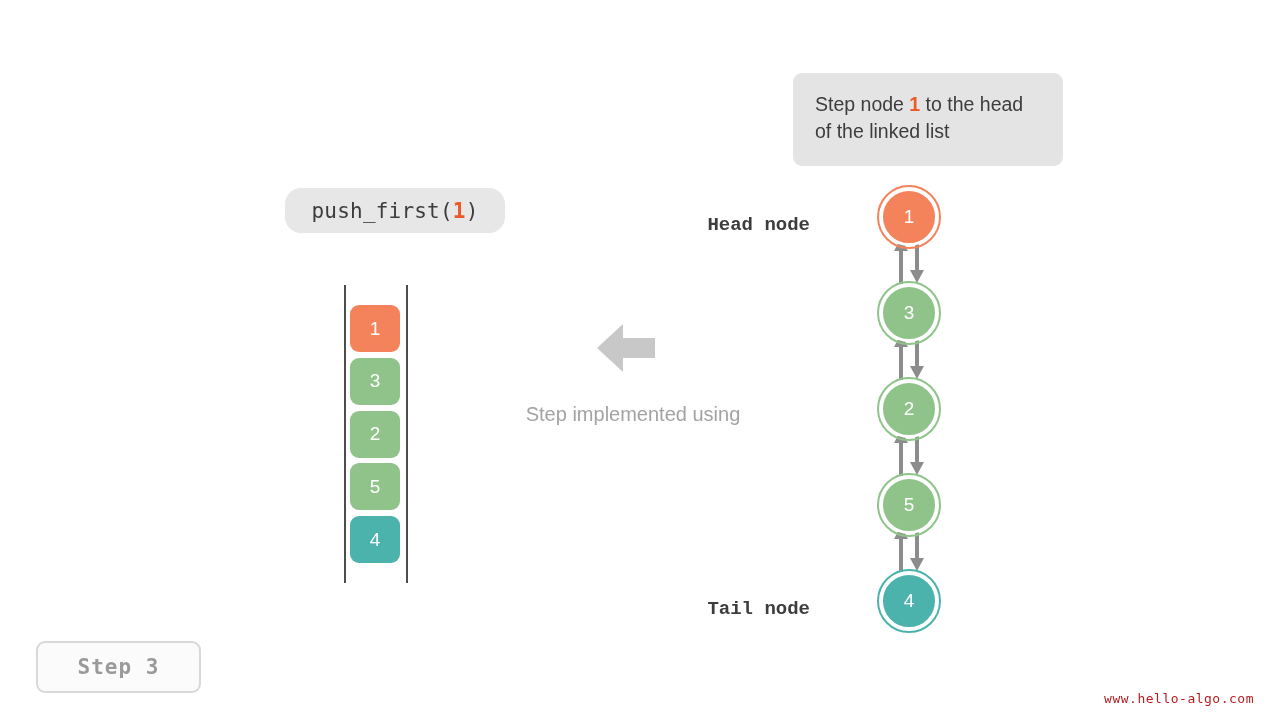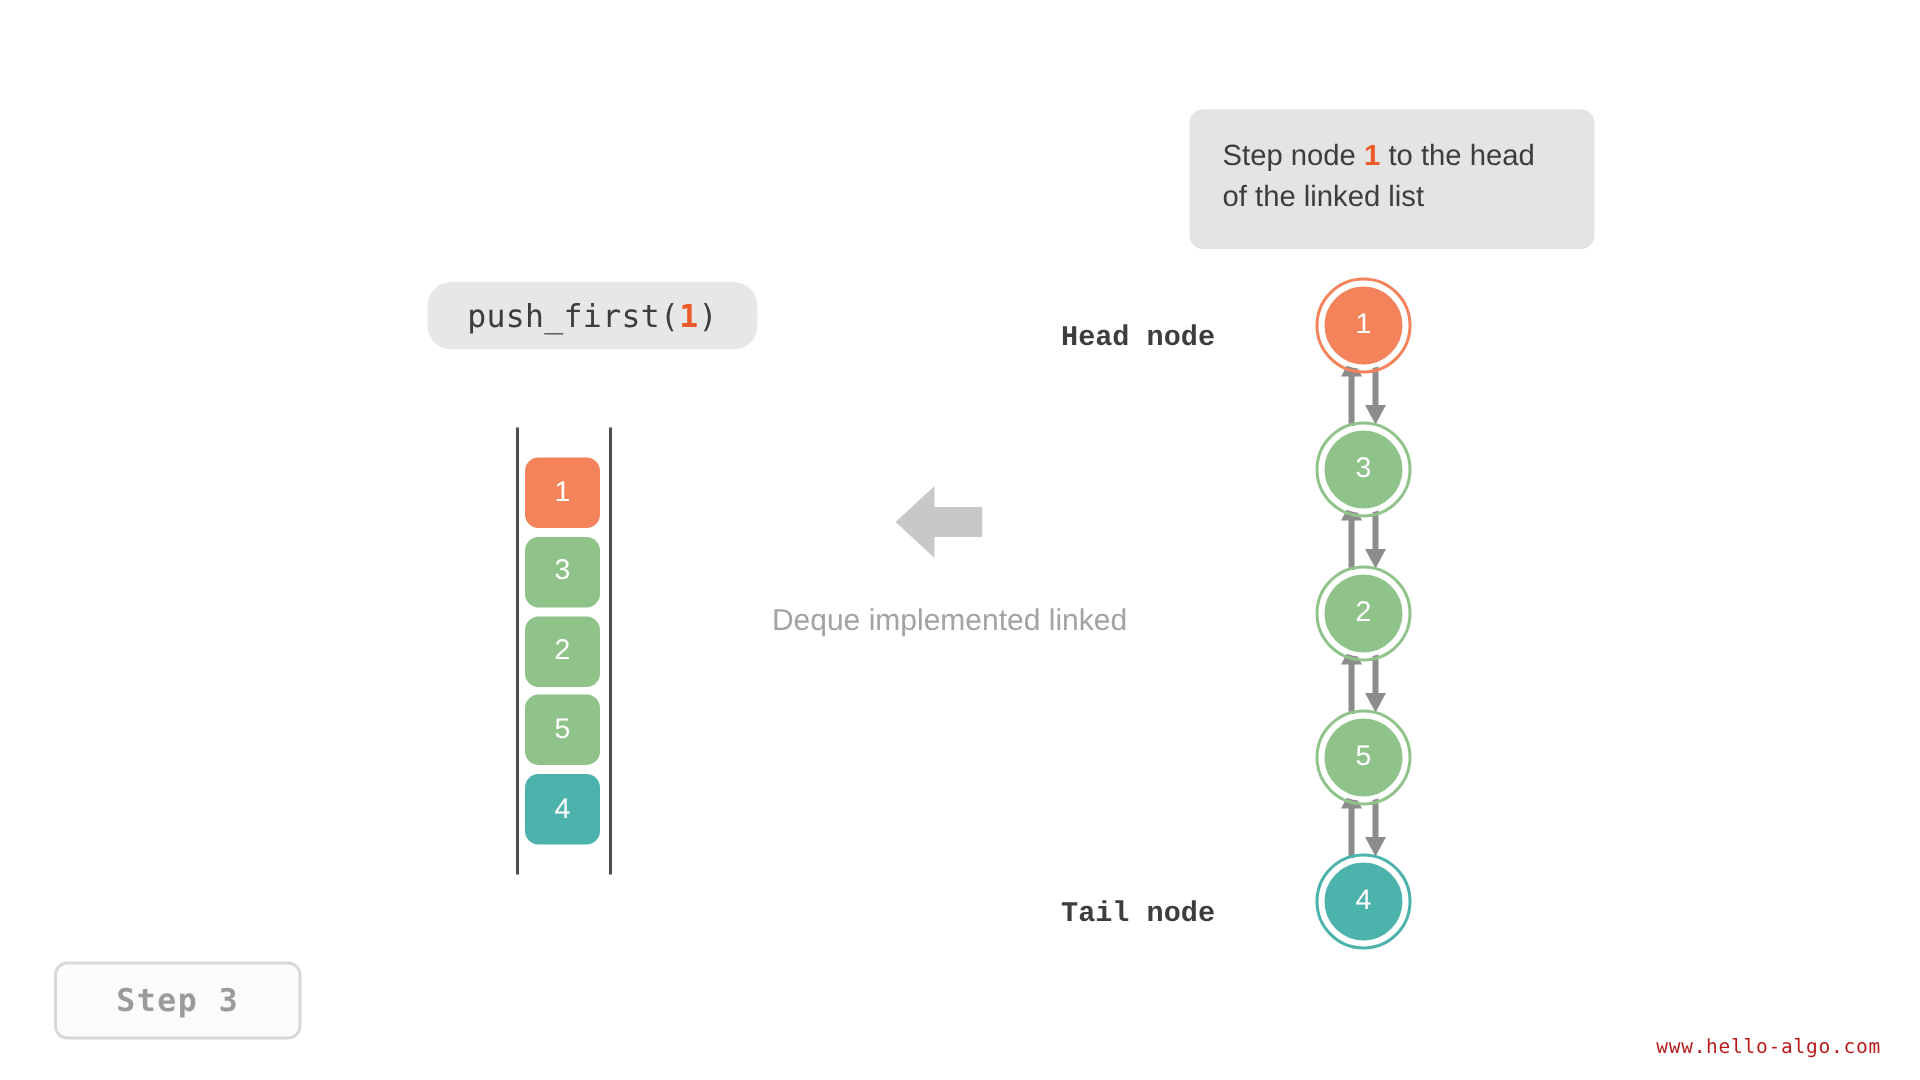--- a/index.html
+++ b/index.html
@@ -197,21 +197,21 @@
     </div>
 </div>
 
 <div class="abs" id="flow-arrow">
   <svg width="58" height="52" viewBox="0 0 58 52">
     <polygon points="0,26 26,2 26,16 58,16 58,36 26,36 26,50" fill="#c8c8c8"></polygon>
   </svg>
 </div>
 
 <div class="abs" id="deque-desc">
-  <div>Deque implemented linked</div>
+  <div>Step implemented using</div>
 </div>
 
 <div class="node-label" id="label-head">Head node</div>
 <div class="node-label" id="label-tail">Tail node</div>
 
 <div class="abs" id="linked-list">
     <div class="ll-ring" style="top: -3px; border-color: rgb(244, 130, 90);"></div>
     <div class="ll-node" style="top: 0px; background: rgb(244, 130, 90);">1</div>
     <div class="ll-link" style="top: 49px;"><svg width="36" height="47" viewBox="0 0 36 47">
         <line x1="10" y1="47" x2="10" y2="12" stroke="#8c8c8c" stroke-width="4"></line>

